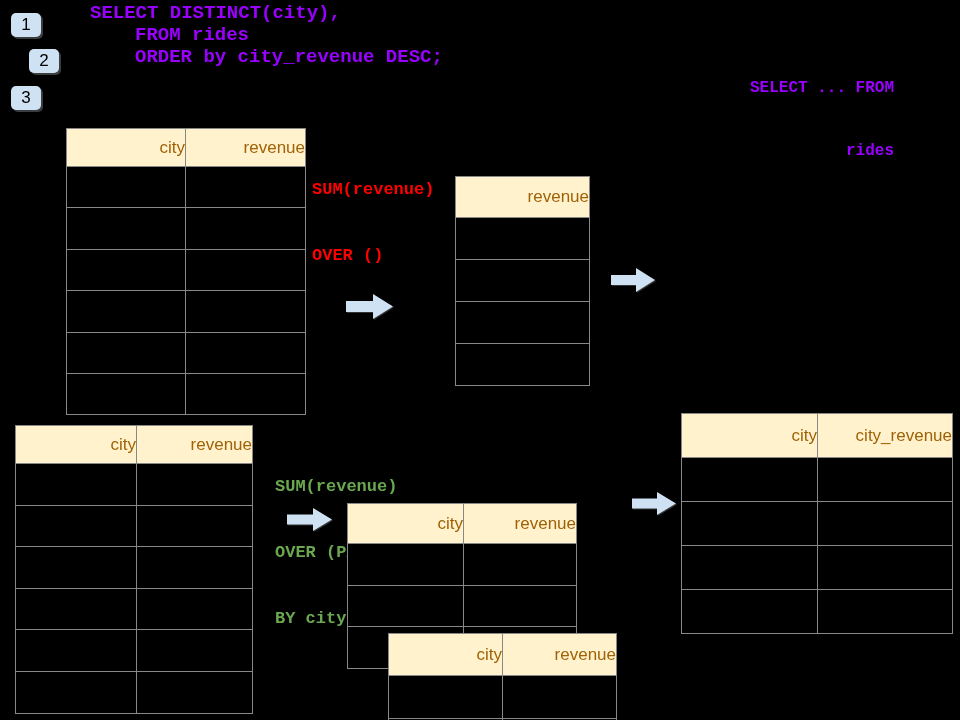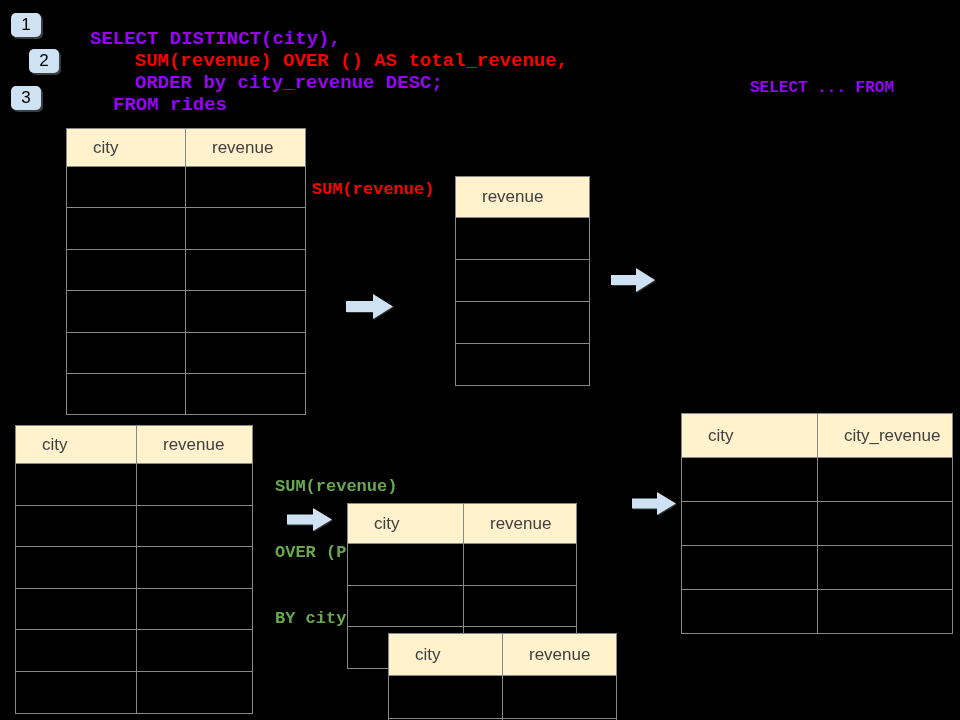--- a/index.html
+++ b/index.html
@@ -18,41 +18,41 @@
     display:flex; align-items:center; justify-content:center;
     font-size:17px;
     box-shadow:2px 2px 0 rgba(90,95,100,.65);
   }
   #badge-1 { left:11px; top:13px; }
   #badge-2 { left:29px; top:49px; }
   #badge-3 { left:11px; top:86px; }
 
   
   .mono { font-family:"Liberation Mono","DejaVu Sans Mono",monospace; font-weight:bold; white-space:pre; }
-  .code { position:absolute; left:90px; top:28px; font-size:19px; line-height:22px; }
+  .code { position:absolute; left:90px; top:2px; font-size:19px; line-height:22px; }
   .code > div:nth-child(2), .code > div:nth-child(3) { margin-left:45px; }
   .code > div:nth-child(4), .code > div:nth-child(5) { margin-left:23px; }
   .c-purple { color:var(--purple,#9900ff); }
   .c-red    { color:var(--red,#ff0000); }
   .c-green  { color:var(--green,#6aa84f); }
 
   .side-note { position:absolute; left:750px; top:36px; font-size:16px; line-height:21px; color:var(--purple,#9900ff);text-align:right; }
   .annot { position:absolute; font-size:17px; line-height:22px; }
   #annot-total { left:312px; top:135px; color:var(--red,#ff0000); }
   #annot-partition { left:275px; top:432px; color:var(--green,#6aa84f); }
 
   
   table.dtable {
     position:absolute; border-collapse:collapse; table-layout:fixed;
     background:#000;
   }
   .dtable th, .dtable td { border:1px solid var(--table-border,#888); }
   .dtable th {
     background:var(--table-header-bg,#fff2cc);
-    color:#404040; font-weight:400; font-size:17px; text-align:left;
+    color:#a16207; font-weight:400; font-size:17px; text-align:right;
     padding-left:26px; vertical-align:middle;
     font-family:"Liberation Sans", sans-serif;
   }
   .dtable td { background:#000; }
 
   #t1 { left:66px;  top:128px; width:240px; }
   #t1 th { height:38px; } #t1 td { height:41.4px; } #t1 .col1 { width:119px; }
 
   #t2 { left:455px; top:176px; width:135px; }
   #t2 th { height:41px; } #t2 td { height:42px; }
@@ -78,28 +78,30 @@
 </style>
 </head>
 <body>
 
 <div class="canvas">
 
   <div class="badge" id="badge-1">1</div>
   <div class="badge" id="badge-2">2</div>
   <div class="badge" id="badge-3">3</div>
 
-  <div class="code mono" id="sql-code"><div class="c-purple">SELECT DISTINCT(city),</div><div class="c-red">SUM(revenue) OVER () AS total_revenue,</div><div class="c-purple">ORDER by city_revenue DESC;</div><div class="c-purple">FROM rides</div></div>
+  <div class="code mono" id="sql-code"><div class="c-purple">SELECT DISTINCT(city),</div><div class="c-purple">FROM rides</div><div class="c-purple">ORDER by city_revenue DESC;</div></div>
 
   <div class="side-note mono">
     <div>SELECT ... FROM</div>
+    <div>rides</div>
   </div>
 
   <div class="annot mono" id="annot-total">
     <div>SUM(revenue)</div>
+    <div>OVER ()</div>
   </div>
 
   <div class="annot mono" id="annot-partition">
     <div>SUM(revenue)</div>
     <div>OVER (PARTITION</div>
     <div>BY city)</div>
   </div>
 
   <table class="dtable" id="t1">
     <thead>

